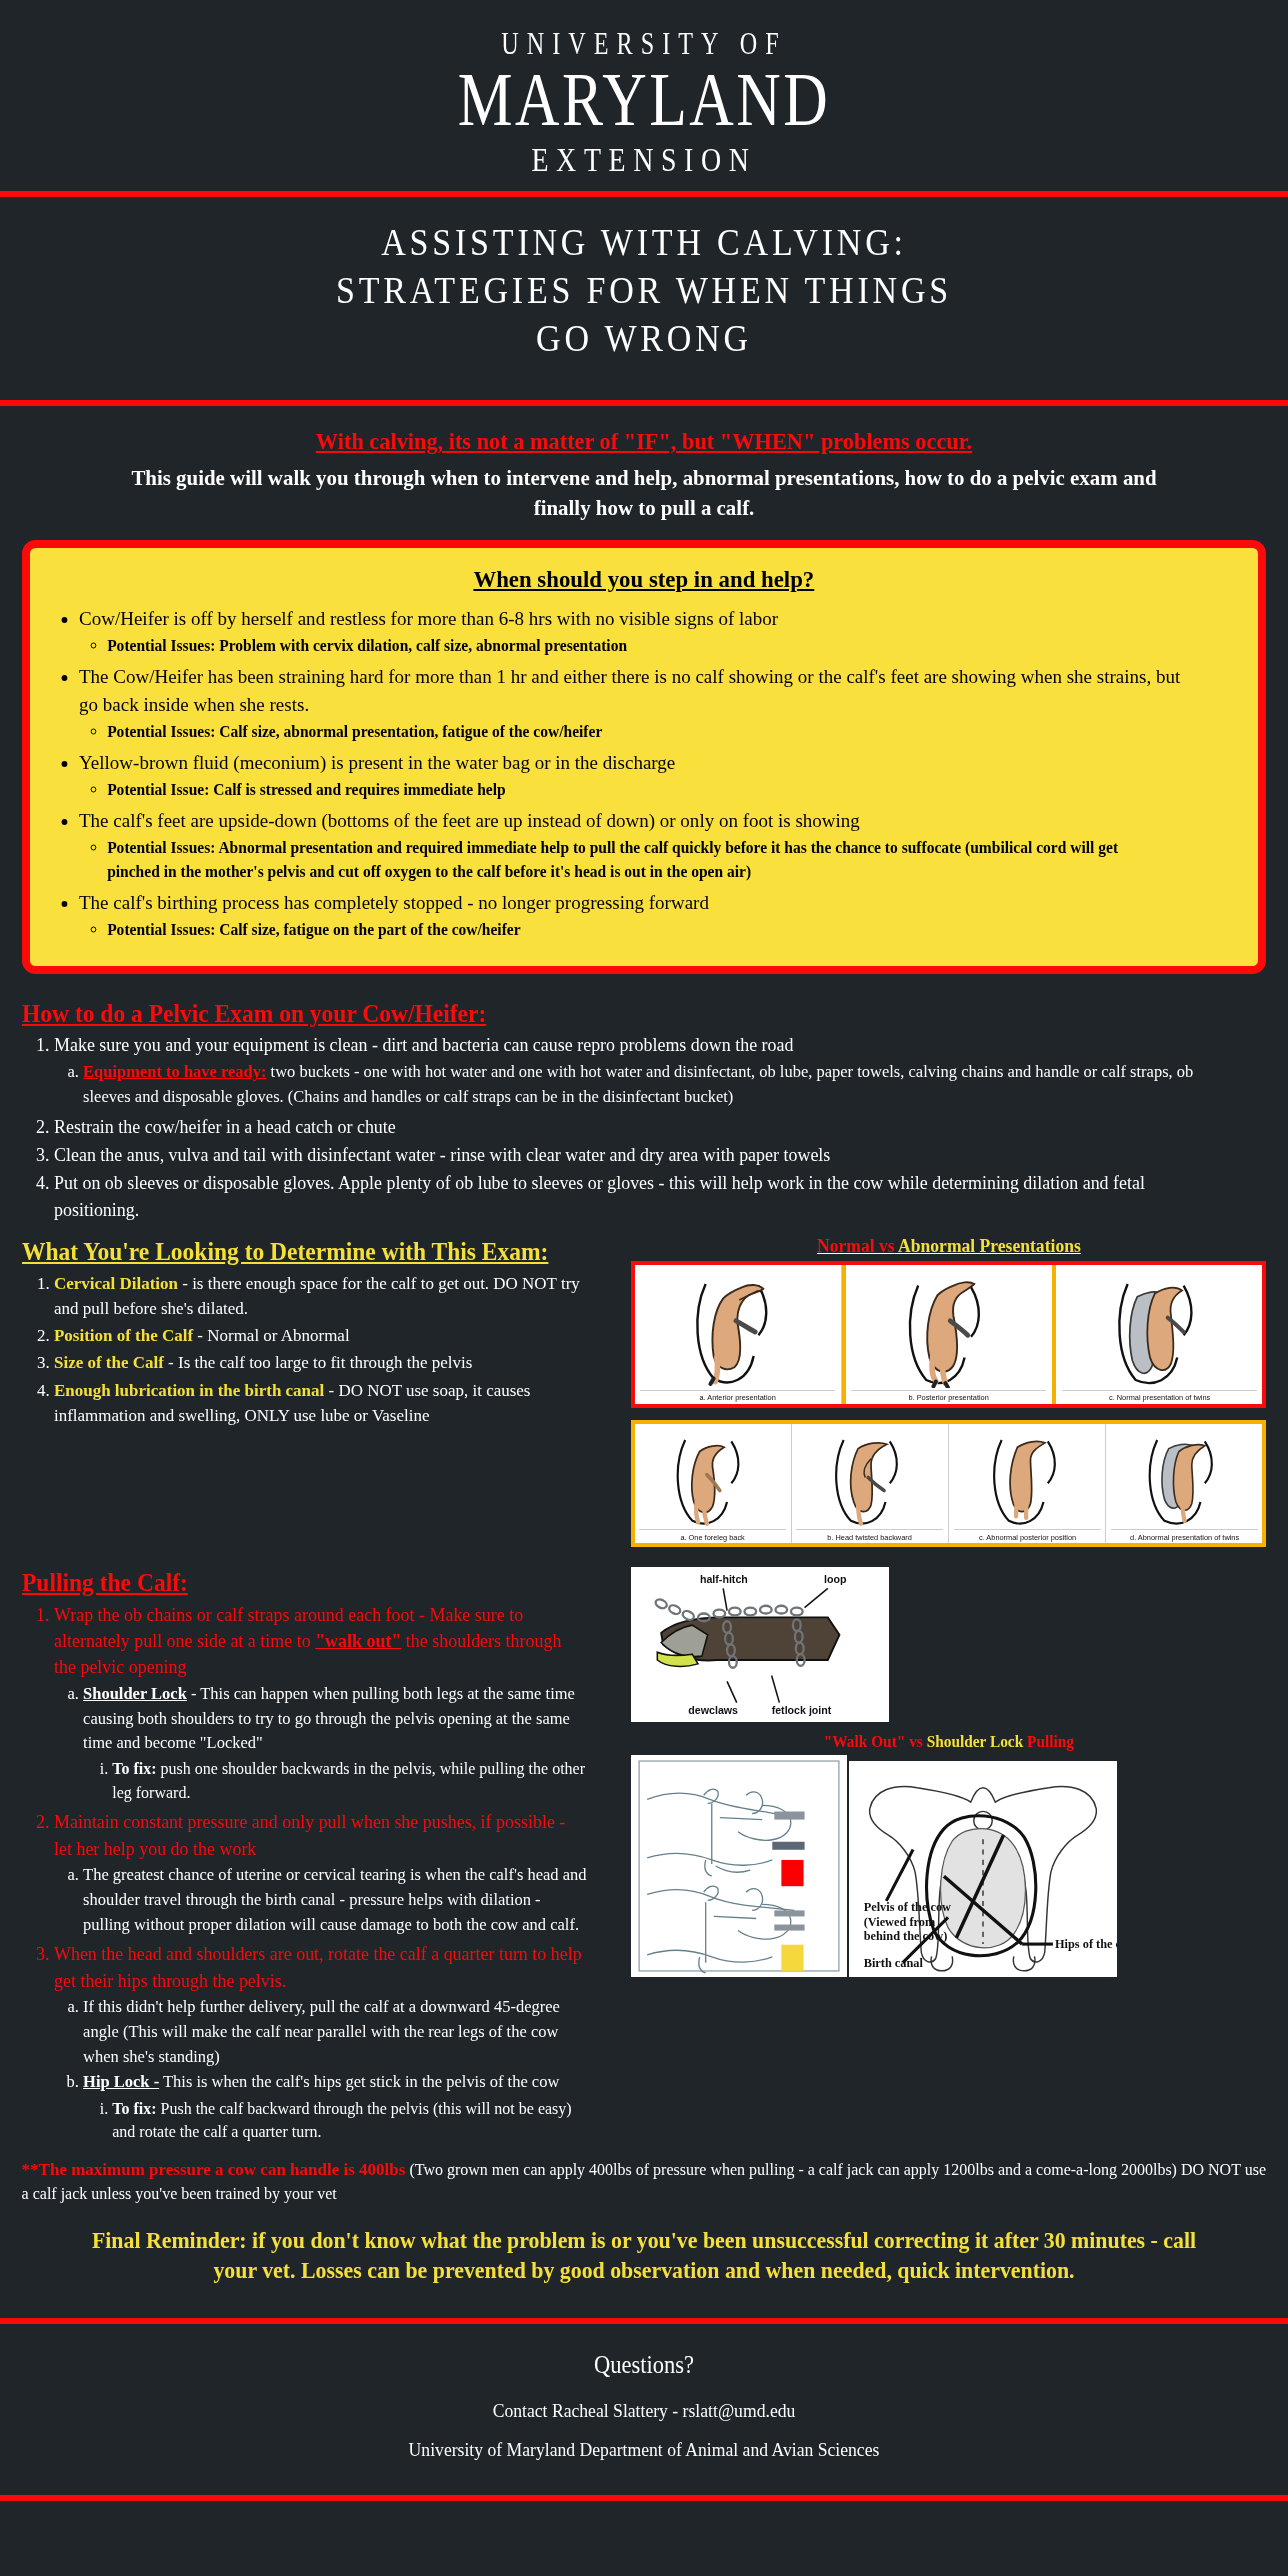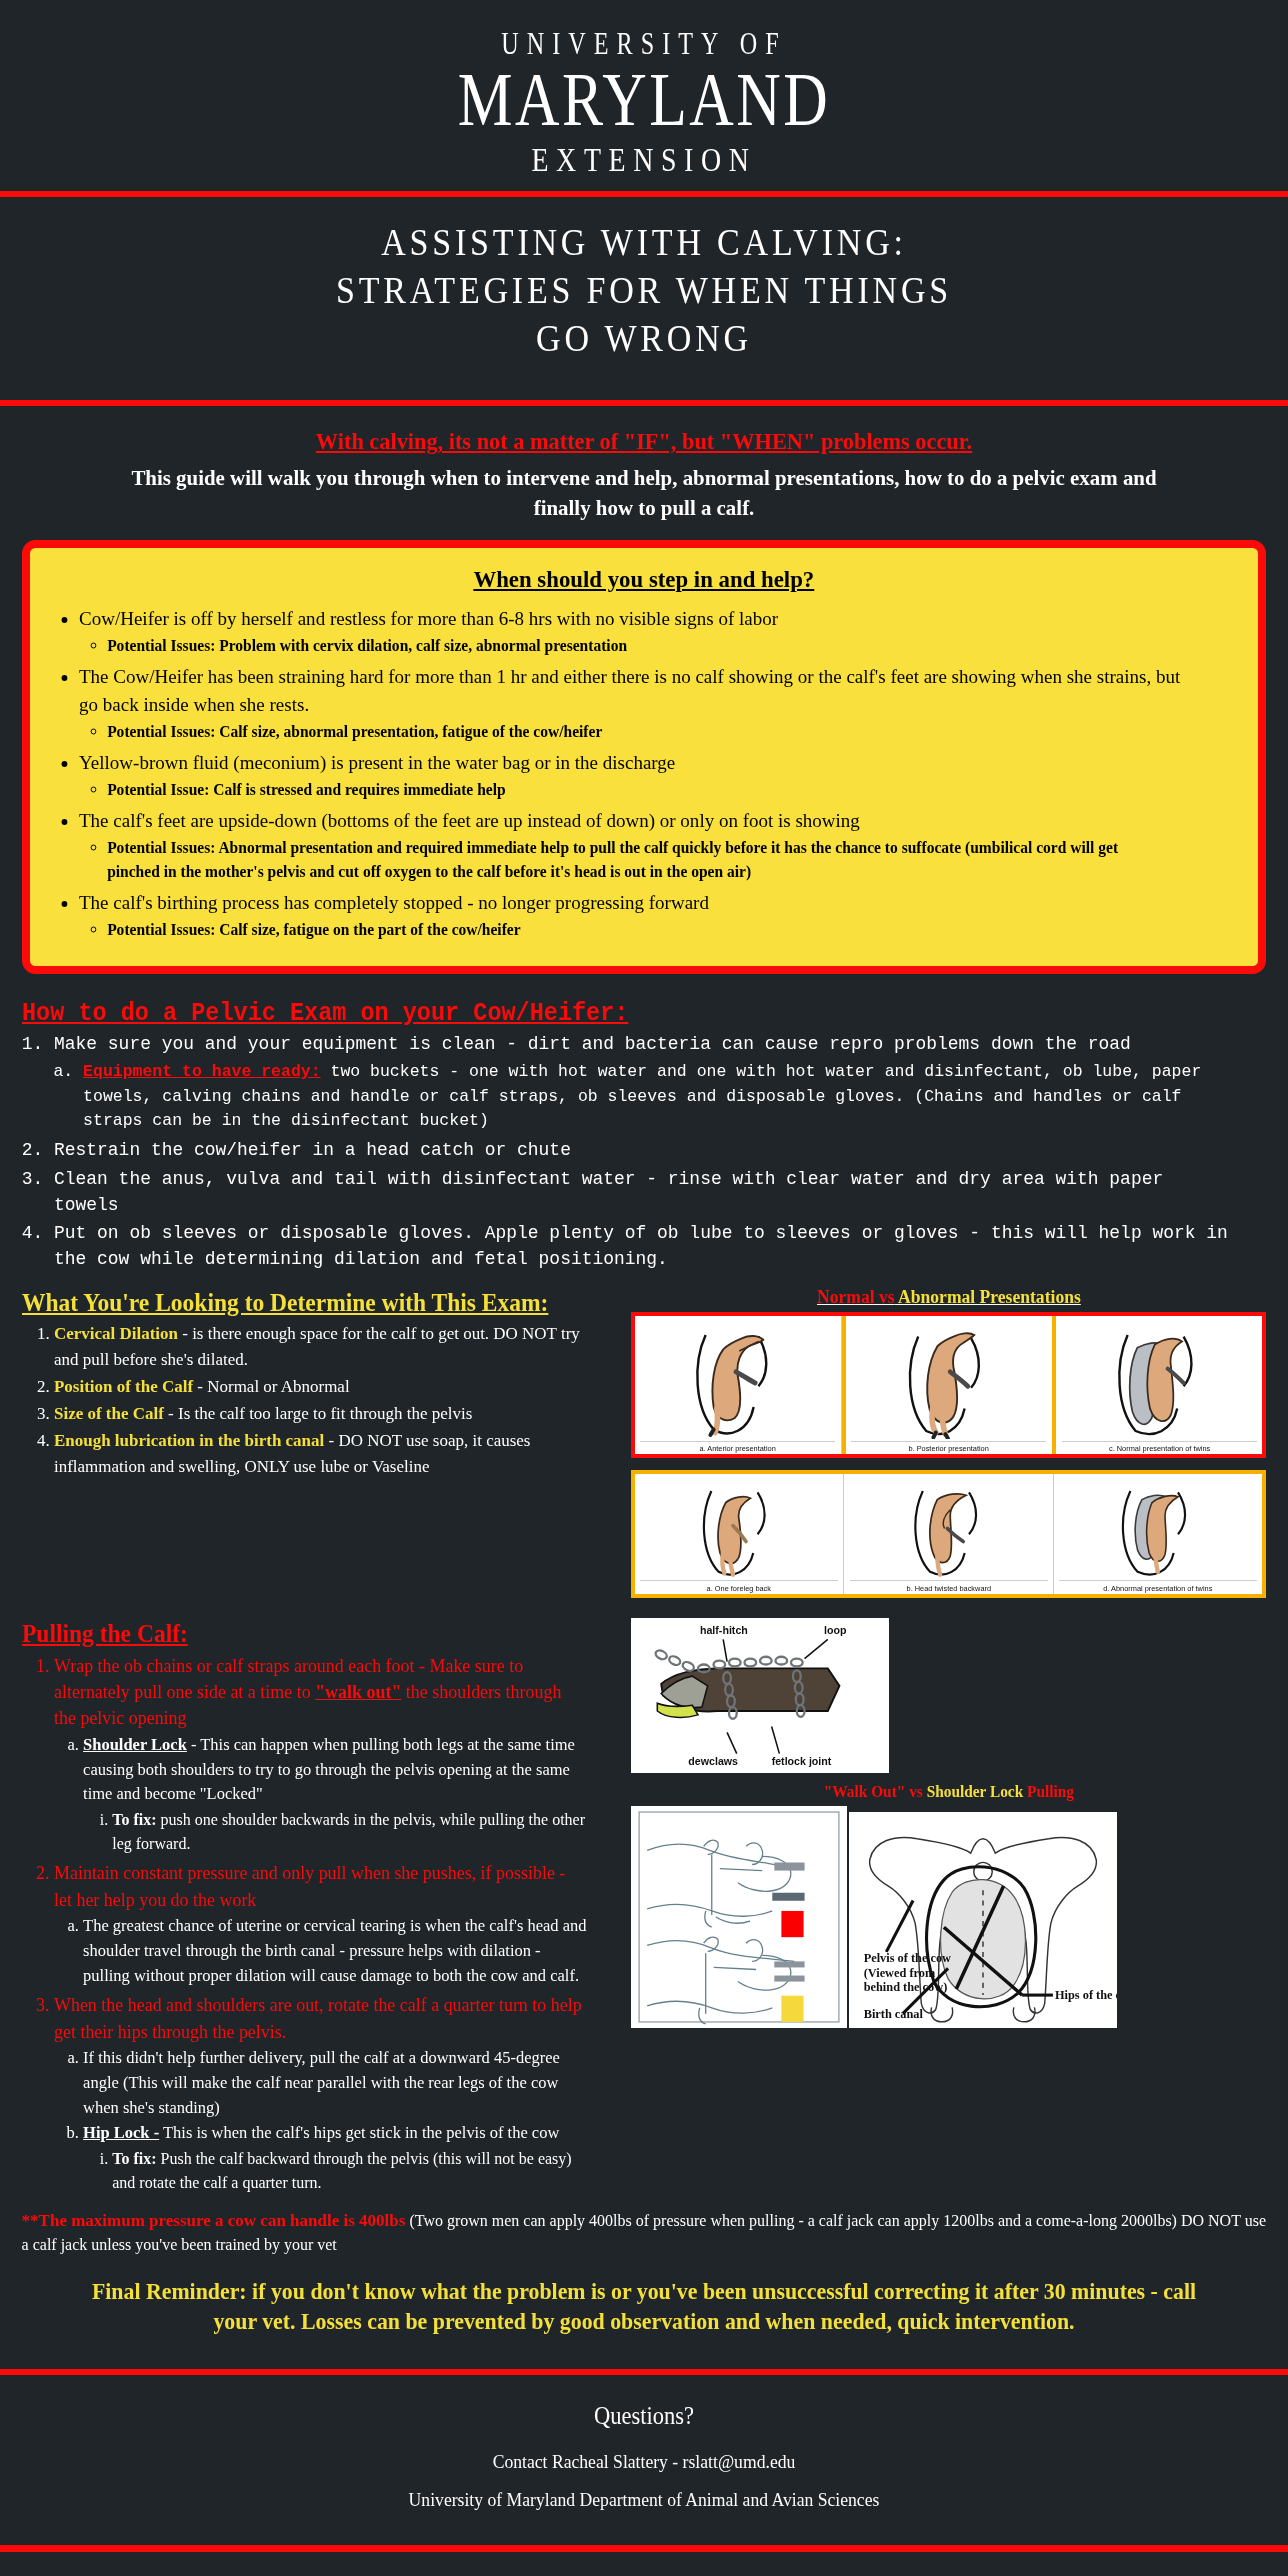--- a/index.html
+++ b/index.html
@@ -141,21 +141,21 @@
     font-weight:bold;
     text-decoration:underline;
     line-height:1.25;
     margin:0 0 3.1px 0;
     transform:scaleX(.94);
     transform-origin:left center;
   }
   .sec-head.redhead{color:#fb0a0a;}
   .sec-head.yellowhead{color:#f5e03a;}
 
-  .body-pad{padding:24px 21.6px 0 21.6px;font-family:Liberation Mono, monospace;}
+  .body-pad{padding:24px 21.6px 0 21.6px;}
 
   ol.num{margin:0 0 0 0; padding-left:32px; list-style:decimal;}
   ol.num > li{
     font-size:18.5px;
     line-height:1.42;
     margin-bottom:2.1px;
     transform:scaleX(.97);
     transform-origin:left center;
   }
   ol.alpha{margin:1.5px 0 4.1px 0; padding-left:30px; list-style:lower-alpha;}
@@ -404,20 +404,30 @@
         <div class="fig-cell">
           <svg class="fig-art" viewBox="0 0 120 140">
             <path d="M24 18 C8 52 10 104 34 130 C54 140 76 130 82 104" fill="none" stroke="#111" stroke-width="3"></path>
             <path d="M88 20 C102 42 100 64 88 78" fill="none" stroke="#111" stroke-width="3"></path>
             <path d="M44 30 C34 50 30 80 38 104 C44 122 58 120 62 108 C66 92 62 68 62 52 C62 38 72 30 84 24 C74 20 56 22 44 30 Z" fill="#dda87b" stroke="#3a2a1c" stroke-width="2.4"></path>
             <path d="M62 44 C54 52 50 62 54 70" fill="none" stroke="#3a2a1c" stroke-width="2.2"></path>
             <path d="M58 70 C66 78 74 84 80 88" fill="none" stroke="#4a4a4a" stroke-width="5" stroke-linecap="round"></path>
             <path d="M44 106 C44 120 46 128 48 134" fill="none" stroke="#dda87b" stroke-width="6" stroke-linecap="round"></path>
           </svg>
           <div class="fig-cap">b. Head twisted backward</div>
+        </div>
+        <div class="fig-cell">
+          <svg class="fig-art" viewBox="0 0 120 140">
+            <path d="M24 18 C8 52 10 104 34 130 C54 140 76 130 82 104" fill="none" stroke="#111" stroke-width="3"></path>
+            <path d="M88 20 C102 42 100 64 88 78" fill="none" stroke="#111" stroke-width="3"></path>
+            <path d="M46 28 C36 50 32 82 40 106 C46 122 60 120 64 106 C68 88 64 62 64 46 C64 34 74 28 84 22 C74 18 58 20 46 28 Z" fill="#dda87b" stroke="#3a2a1c" stroke-width="2.4"></path>
+            <path d="M50 70 C46 90 44 108 44 124" fill="none" stroke="#dda87b" stroke-width="6" stroke-linecap="round"></path>
+            <path d="M60 70 C58 90 58 110 58 126" fill="none" stroke="#dda87b" stroke-width="6" stroke-linecap="round"></path>
+          </svg>
+          <div class="fig-cap">c. Abnormal posterior position</div>
         </div>
         <div class="fig-cell">
           <svg class="fig-art" viewBox="0 0 120 140">
             <path d="M22 18 C6 52 8 104 32 130 C54 140 76 130 82 104" fill="none" stroke="#111" stroke-width="3"></path>
             <path d="M88 20 C102 42 100 64 88 78" fill="none" stroke="#111" stroke-width="3"></path>
             <path d="M38 30 C28 48 26 78 32 100 C38 116 50 116 54 104 C58 88 54 66 54 52 C54 40 62 32 72 26 C62 22 48 24 38 30 Z" fill="#b9bfc4" stroke="#3a3a3a" stroke-width="2.2"></path>
             <path d="M52 34 C44 52 42 82 48 104 C54 120 66 118 70 106 C74 90 70 66 70 52 C70 40 78 32 88 26 C78 22 62 26 52 34 Z" fill="#dda87b" stroke="#3a2a1c" stroke-width="2.2"></path>
             <path d="M58 98 C56 112 58 122 60 130" fill="none" stroke="#dda87b" stroke-width="6" stroke-linecap="round"></path>
           </svg>
           <div class="fig-cap">d. Abnormal presentation of twins</div>

